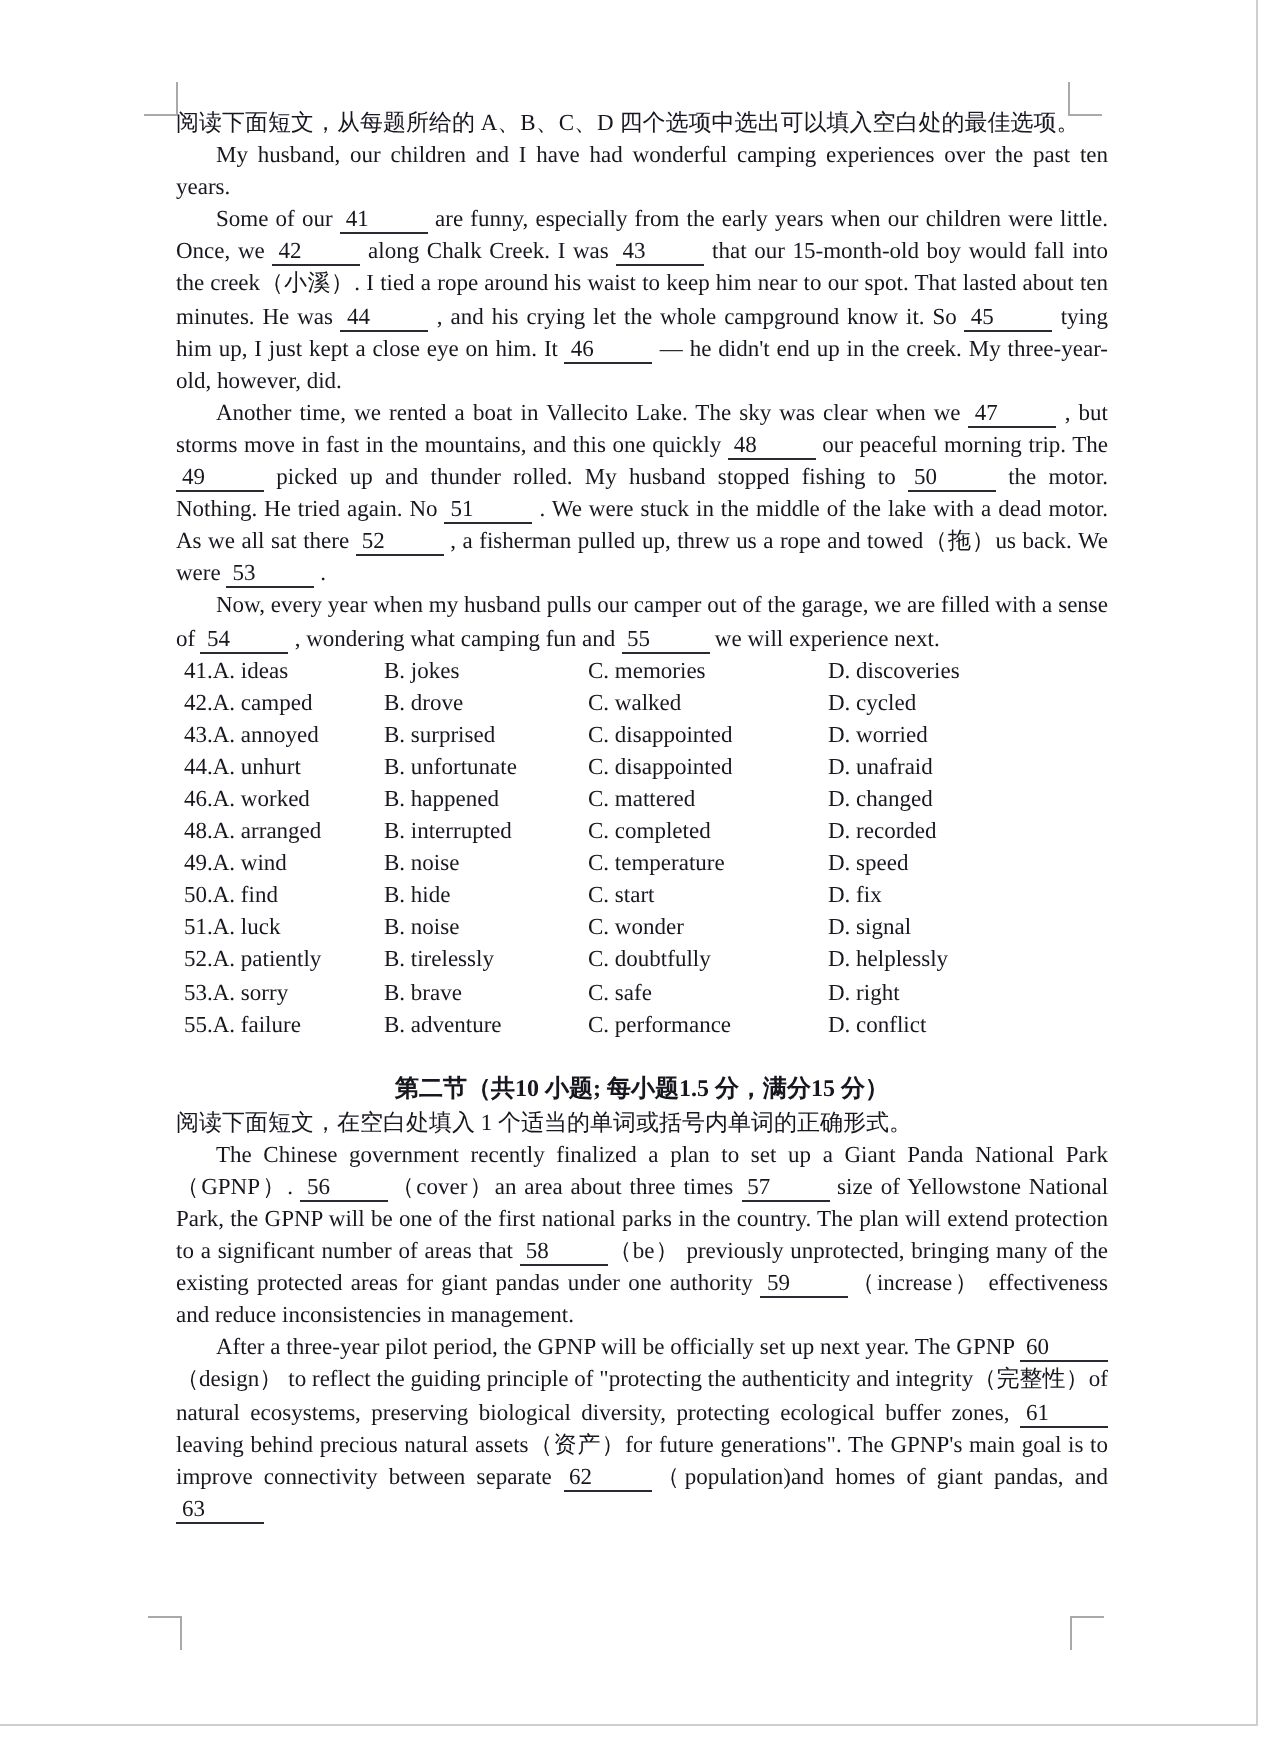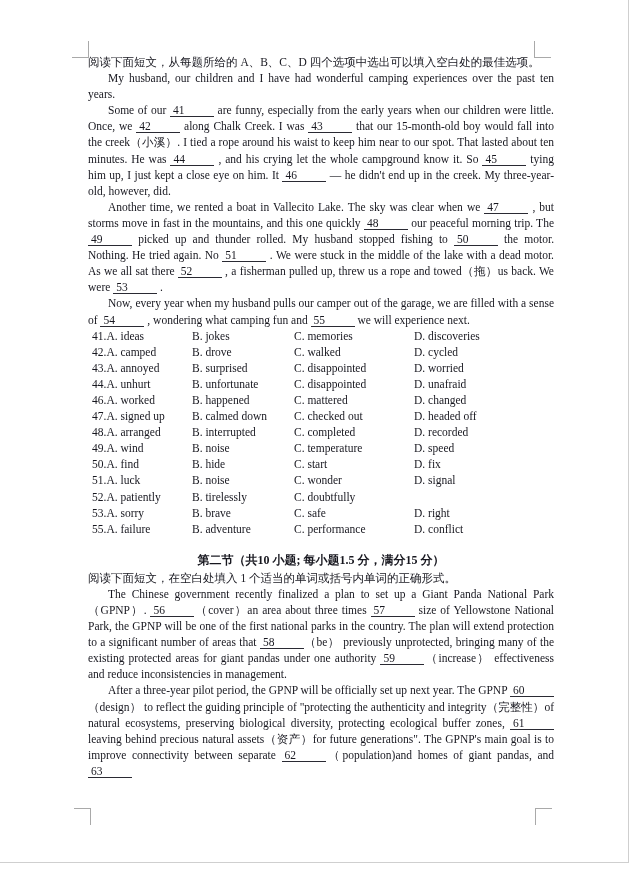--- a/index.html
+++ b/index.html
@@ -100,26 +100,20 @@
         <div class="opt-cell">C. disappointed</div>
         <div class="opt-cell">D. unafraid</div>
       </div>
       <div class="opt-row">
         <div class="opt-cell">46.A. worked</div>
         <div class="opt-cell">B. happened</div>
         <div class="opt-cell">C. mattered</div>
         <div class="opt-cell">D. changed</div>
       </div>
       <div class="opt-row">
-        <div class="opt-cell">47.A. signed up</div>
-        <div class="opt-cell">B. calmed down</div>
-        <div class="opt-cell">C. checked out</div>
-        <div class="opt-cell">D. headed off</div>
-      </div>
-      <div class="opt-row">
         <div class="opt-cell">48.A. arranged</div>
         <div class="opt-cell">B. interrupted</div>
         <div class="opt-cell">C. completed</div>
         <div class="opt-cell">D. recorded</div>
       </div>
       <div class="opt-row">
         <div class="opt-cell">49.A. wind</div>
         <div class="opt-cell">B. noise</div>
         <div class="opt-cell">C. temperature</div>
         <div class="opt-cell">D. speed</div>
@@ -133,20 +127,21 @@
       <div class="opt-row">
         <div class="opt-cell">51.A. luck</div>
         <div class="opt-cell">B. noise</div>
         <div class="opt-cell">C. wonder</div>
         <div class="opt-cell">D. signal</div>
       </div>
       <div class="opt-row">
         <div class="opt-cell">52.A. patiently</div>
         <div class="opt-cell">B. tirelessly</div>
         <div class="opt-cell">C. doubtfully</div>
+        <div class="opt-cell">D. helplessly</div>
       </div>
       <div class="opt-row">
         <div class="opt-cell">53.A. sorry</div>
         <div class="opt-cell">B. brave</div>
         <div class="opt-cell">C. safe</div>
         <div class="opt-cell">D. right</div>
       </div>
       <div class="opt-row">
         <div class="opt-cell">55.A. failure</div>
         <div class="opt-cell">B. adventure</div>

